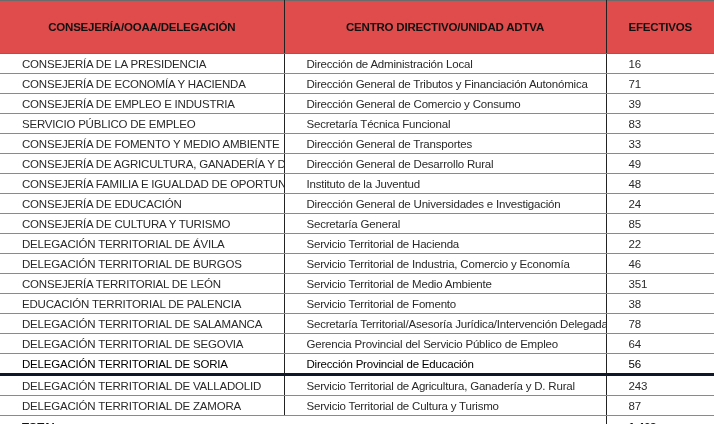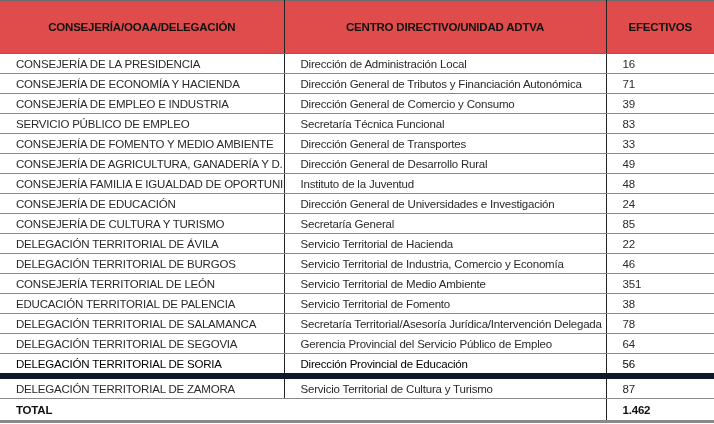--- a/index.html
+++ b/index.html
@@ -31,32 +31,32 @@
       font-weight: bold;
       height: 20px;
       padding: 16px 4px;
       text-align: center;
       border: 1px solid #6b6b6b;
       font-size: 11.5px;
       white-space: nowrap;
     }
     td {
       height: 19px;
-      padding: 0 16px;
+      padding: 0 22px;
       border: 1px solid #8a8a8a;
       white-space: nowrap;
       overflow: hidden;
       background: #ffffff;
     }
     td.c-num {
     }
     tr.row-dark td {
       color: #000000;
       border-top: 1px solid #333333;
-      border-bottom: 6px solid #0f172a;
+      border-bottom: 3px solid #0f172a;
       margin-left: 16px;
     }
     tr.total-row td {
       font-weight: bold;
       color: #111111;
       height: 21px;
       border-bottom: 3px solid #8a8a8a;
     }
     td:first-child, th:first-child { border-left: none; }
     td:last-child, th:last-child { border-right: none; }
@@ -153,20 +153,25 @@
       <td class="col-div">DELEGACIÓN TERRITORIAL DE SEGOVIA</td>
       <td class="col-div">Gerencia Provincial del Servicio Público de Empleo</td>
       <td class="c-num">64</td>
     </tr>
     <tr class="row-dark">
       <td class="col-div">DELEGACIÓN TERRITORIAL DE SORIA</td>
       <td class="col-div">Dirección Provincial de Educación</td>
       <td class="c-num">56</td>
     </tr>
     <tr>
+      <td class="col-div">DELEGACIÓN TERRITORIAL DE VALLADOLID</td>
+      <td class="col-div">Servicio Territorial de Agricultura, Ganadería y D. Rural</td>
+      <td class="c-num">243</td>
+    </tr>
+    <tr>
       <td class="col-div">DELEGACIÓN TERRITORIAL DE ZAMORA</td>
       <td class="col-div">Servicio Territorial de Cultura y Turismo</td>
       <td class="c-num">87</td>
     </tr>
     <tr class="total-row">
       <td class="col-div" colspan="2">TOTAL</td>
       <td class="c-num">1.462</td>
     </tr>
   </tbody>
 </table>

